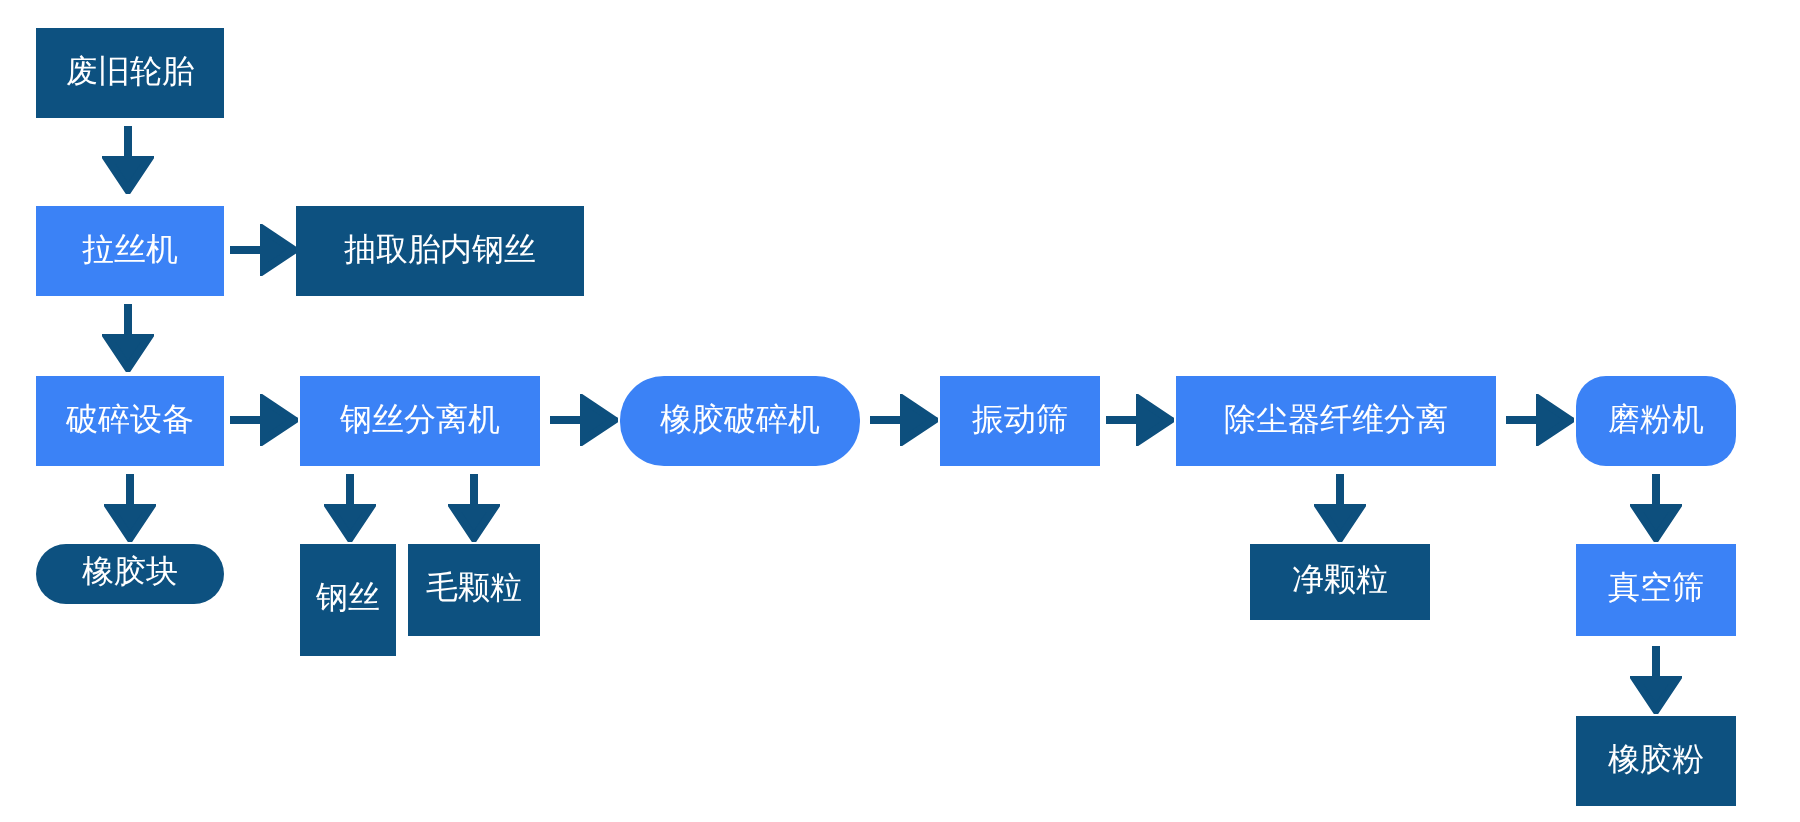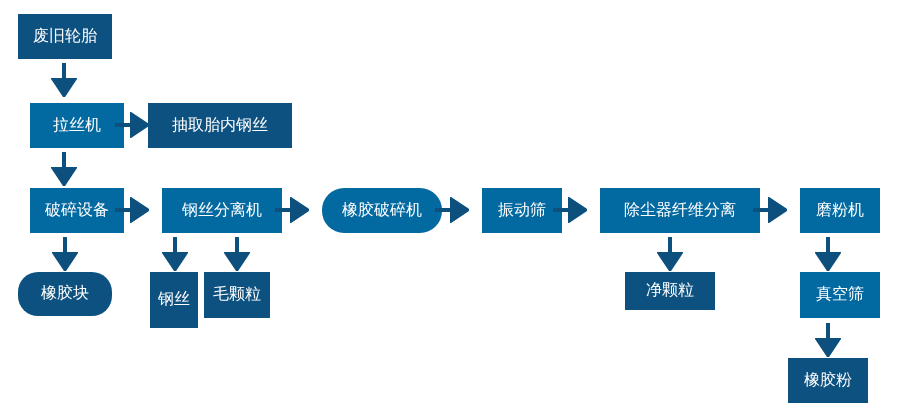--- a/index.html
+++ b/index.html
@@ -28,21 +28,21 @@
     box-sizing: border-box;
     color: #ffffff;
     font-size: 16px;
     font-weight: 400;
     letter-spacing: 0px;
     line-height: 1;
     white-space: nowrap;
     user-select: none;
   }
   .node.blue  { background: #0d5180; }
-  .node.red   { background: #0369a1; margin-left: 12px; }
+  .node.red   { background: #3b82f6; }
 
   .node-label {
     display: block;
     padding-bottom: 2px;
   }
 
   
   .arrow {
     position: absolute;
     color: #0d4f7d;
@@ -132,21 +132,21 @@
   <div class="node red" style="left:588px; top:188px; width:160px; height:45px;">
     <span class="node-label">除尘器纤维分离</span>
   </div>
 
   <div class="arrow" style="left:752px; top:193px; width:36px; height:34px;">
     <svg width="34" height="26" viewBox="0 0 34 26" aria-hidden="true">
       <path d="M0 13 L22 13 M32 13 L17 3 L17 23 Z" fill="#0d4f7d" stroke="#0d4f7d" stroke-width="4" stroke-linejoin="miter"></path>
     </svg>
   </div>
 
-  <div class="node red" style="left:788px; top:188px; width:80px; height:45px;">
+  <div class="node red" style="left:788px; top:188px; width:80px; height:45px;border-radius:15px;">
     <span class="node-label">磨粉机</span>
   </div>
 
   <div class="arrow" style="left:49px; top:235px; width:32px; height:38px;">
     <svg width="26" height="34" viewBox="0 0 26 34" aria-hidden="true">
       <path d="M13 0 L13 22 M13 32 L3 17 L23 17 Z" fill="#0d4f7d" stroke="#0d4f7d" stroke-width="4" stroke-linejoin="miter"></path>
     </svg>
   </div>
 
   <div class="arrow" style="left:159px; top:235px; width:32px; height:38px;">
@@ -166,21 +166,21 @@
       <path d="M13 0 L13 22 M13 32 L3 17 L23 17 Z" fill="#0d4f7d" stroke="#0d4f7d" stroke-width="4" stroke-linejoin="miter"></path>
     </svg>
   </div>
 
   <div class="arrow" style="left:812px; top:235px; width:32px; height:38px;">
     <svg width="26" height="34" viewBox="0 0 26 34" aria-hidden="true">
       <path d="M13 0 L13 22 M13 32 L3 17 L23 17 Z" fill="#0d4f7d" stroke="#0d4f7d" stroke-width="4" stroke-linejoin="miter"></path>
     </svg>
   </div>
 
-  <div class="node blue" style="left:18px; top:272px; width:94px; height:44px;border-radius:20px;">
+  <div class="node blue" style="left:18px; top:272px; width:94px; height:30px;border-radius:20px;">
     <span class="node-label">橡胶块</span>
   </div>
 
   <div class="node blue" style="left:150px; top:272px; width:48px; height:56px;text-align:right;">
     <span class="node-label">钢丝</span>
   </div>
 
   <div class="node blue" style="left:204px; top:272px; width:66px; height:46px;">
     <span class="node-label">毛颗粒</span>
   </div>

